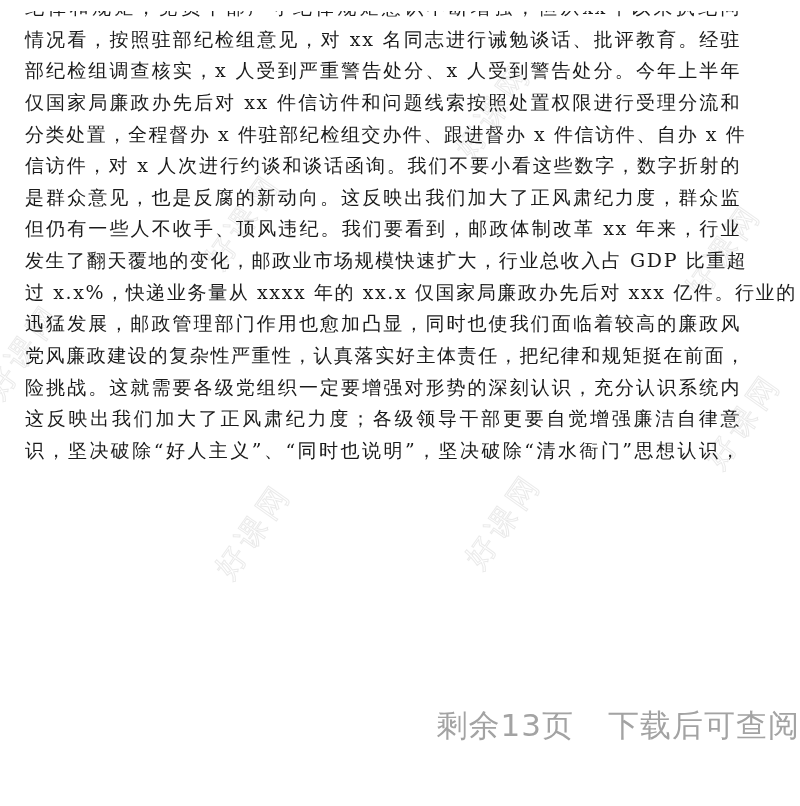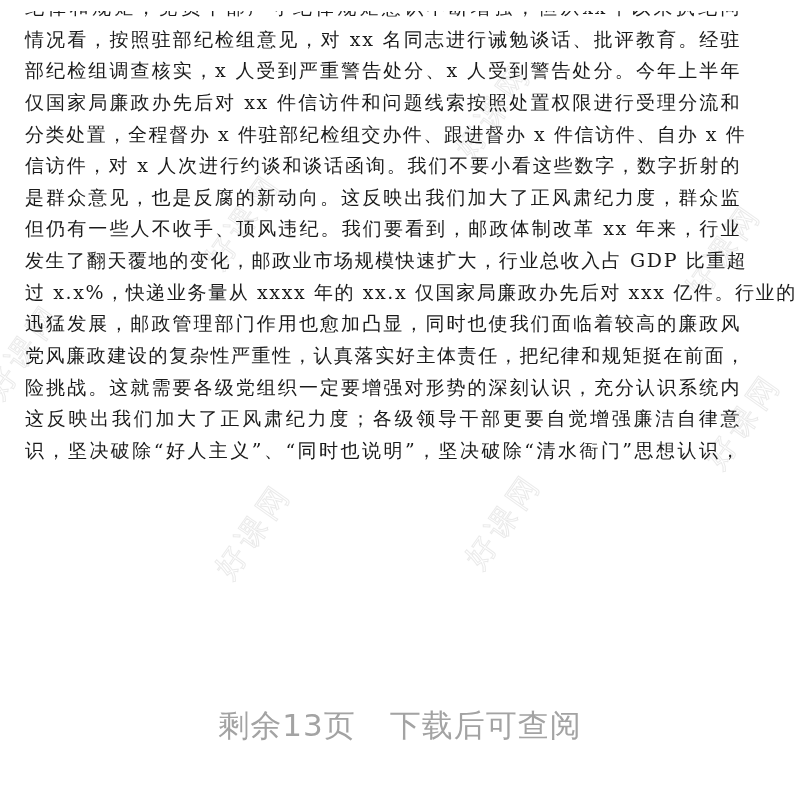--- a/index.html
+++ b/index.html
@@ -53,21 +53,21 @@
       white-space: nowrap;
       pointer-events: none;
       -webkit-text-stroke: 1px rgba(140,140,140,0.18);
       color: transparent;
     }
     .footer-note {
       position: absolute;
       left: 0;
       width: 800px;
       top: 705px;
-      text-align: center;
+      text-align: right;
       font-family: "DejaVu Sans", "Liberation Sans", sans-serif;
       font-size: 31px;
       color: #a3a3a3;
       letter-spacing: 1px;
     }
     .footer-note .gap {
       display: inline-block;
       width: 34px;
     }
   </style>

